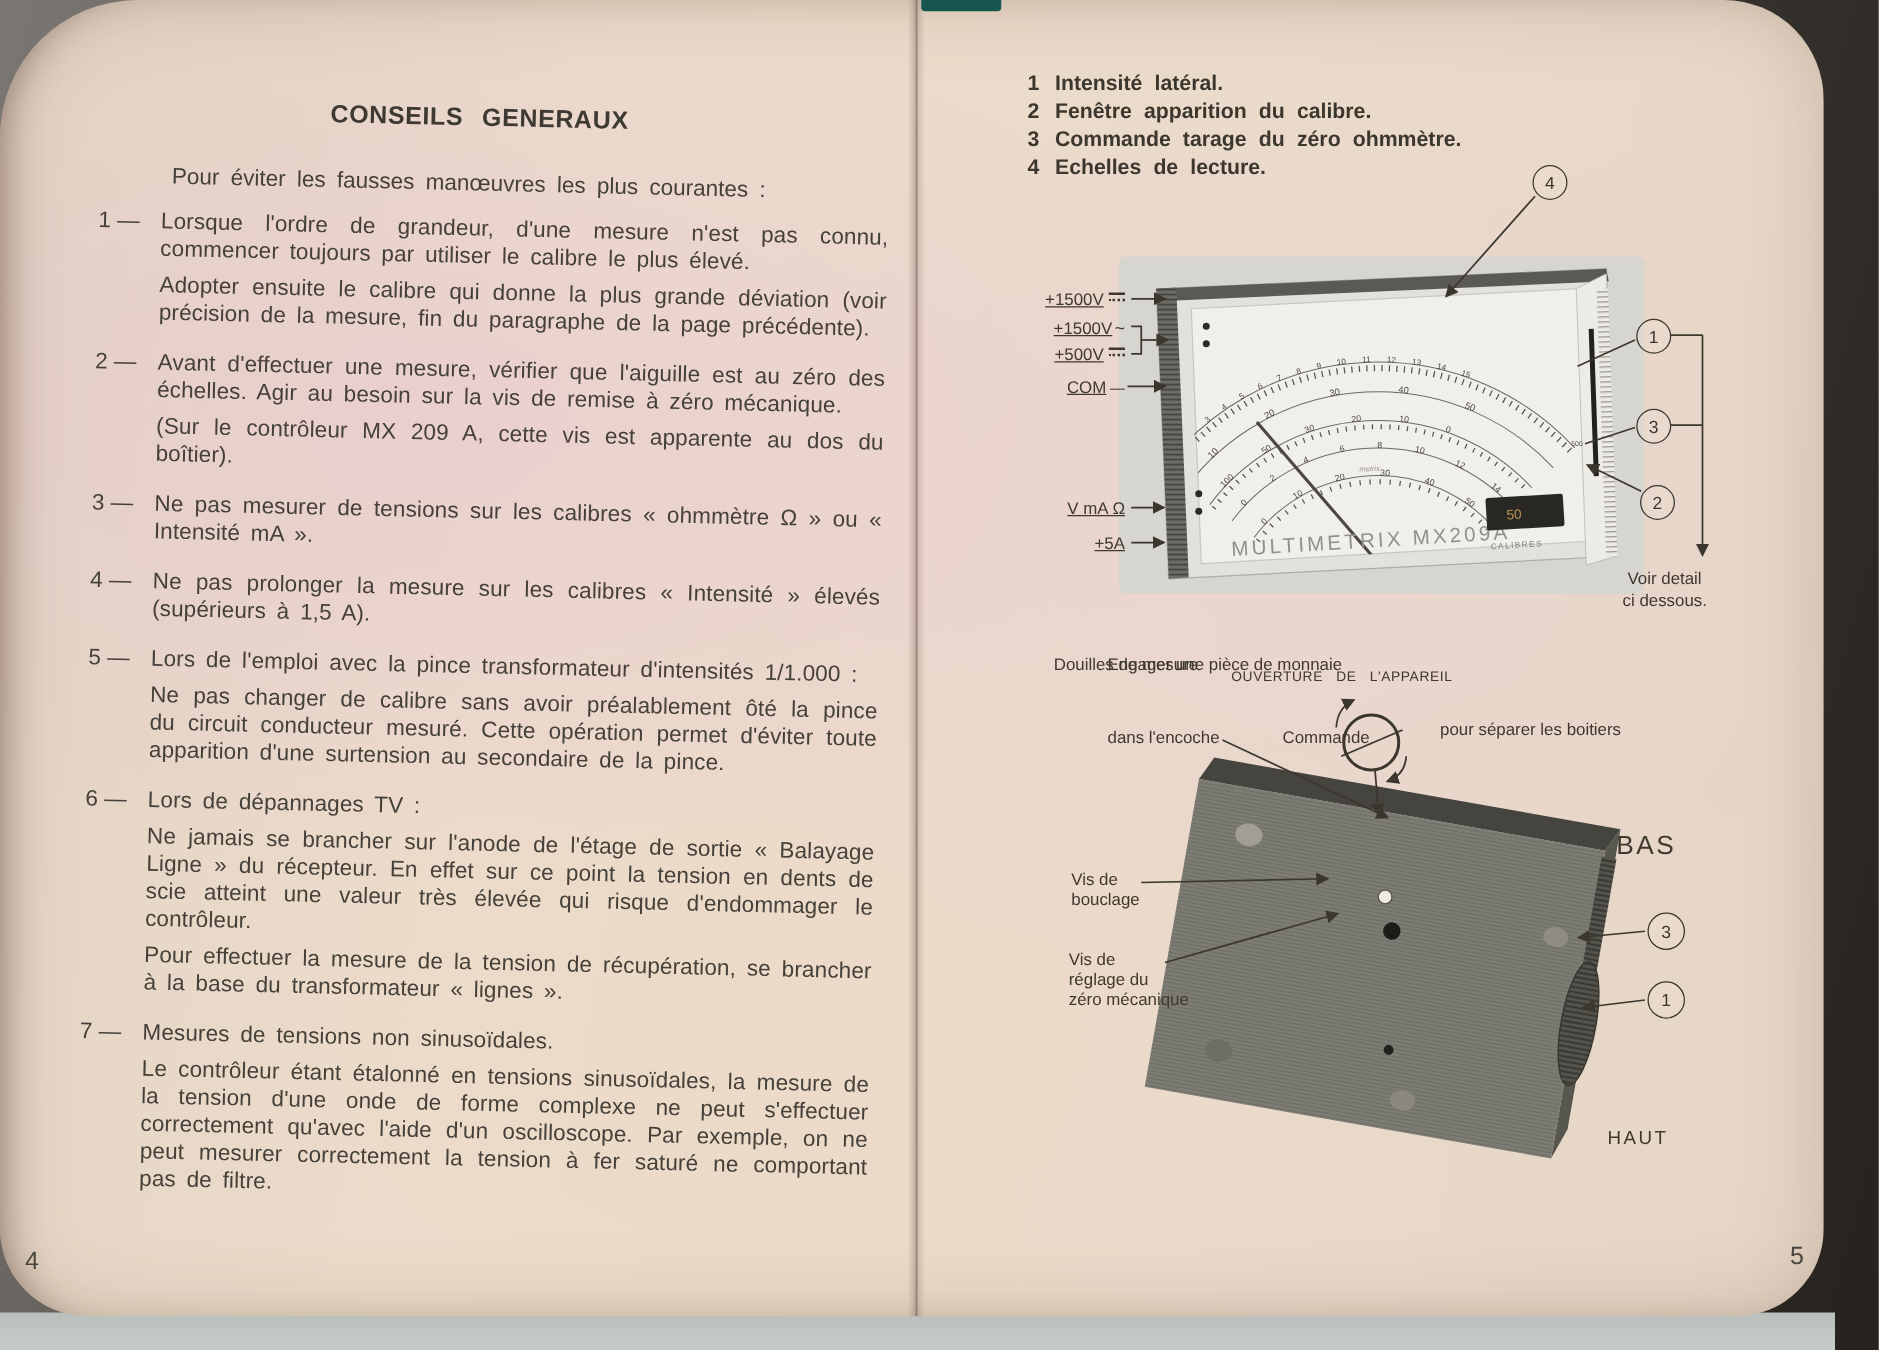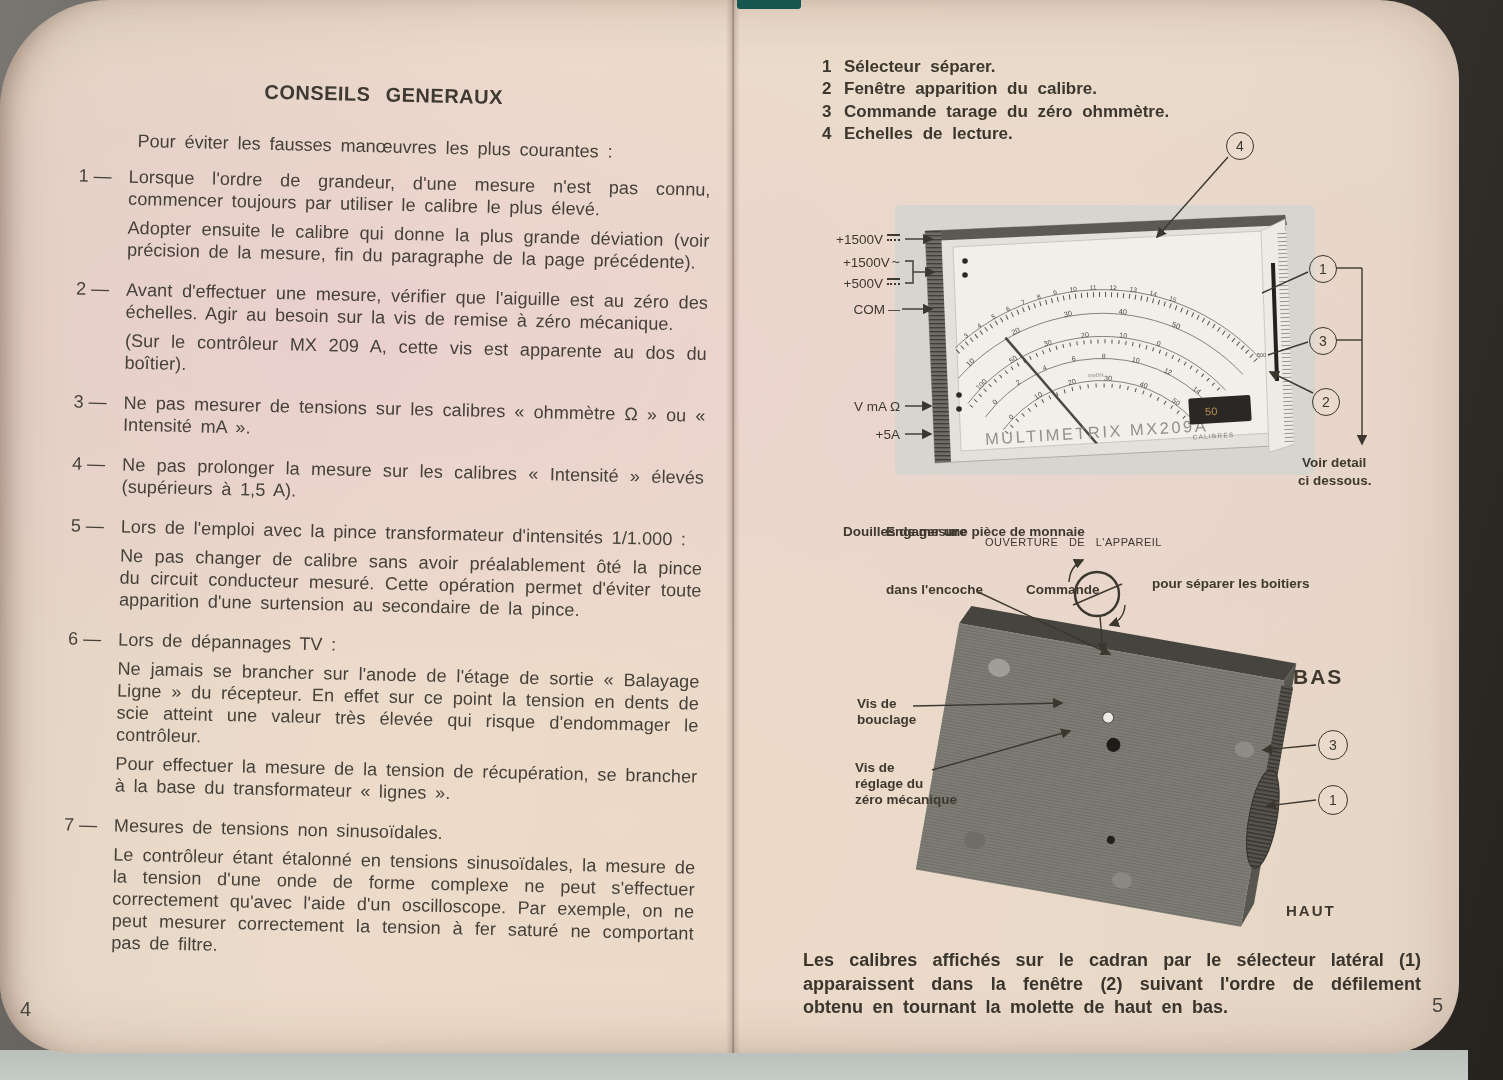--- a/index.html
+++ b/index.html
@@ -31,27 +31,27 @@
   .advice{display:flex;margin-top:11px;font-size:18px;line-height:22px;}
   .advice .marker{flex:0 0 76px;padding-left:26px;box-sizing:border-box;white-space:nowrap;}
   .advice .body{flex:1;}
   .advice .body p{margin:0 0 7px 0;text-align:justify;word-spacing:3.5px;letter-spacing:.1px;}
   .pagenum-left{position:absolute;left:20px;top:998px;font-size:20px;color:#4a463f;}
   .legend{position:absolute;left:822px;top:56px;font-size:17px;font-weight:bold;color:#3c372e;line-height:22.4px;word-spacing:5px;}
   .legend-row{display:flex;}
   .legend-num{width:22px;flex:0 0 22px;}
   .callout{position:absolute;width:26px;height:26px;border:1.6px solid #3b372e;border-radius:50%;
     display:flex;align-items:center;justify-content:center;font-size:14px;color:#3b372e;background:rgba(240,228,216,.25);}
-  .jack{position:absolute;left:776px;width:124px;text-align:right;font-size:13.5px;white-space:nowrap;color:#3f382e;}
+  .jack{position:absolute;left:776px;width:124px;text-align:right;font-size:13.5px;white-space:nowrap;color:#3f382e;text-decoration:underline;}
   .sym{display:inline-block;vertical-align:baseline;}
   .sym-dc{width:13px;height:8px;margin-left:4px;position:relative;border-top:2px solid #3f382e;}
   .sym-dc::after{content:"";position:absolute;left:0;top:3px;width:13px;border-bottom:2px dotted #3f382e;}
   .sym-ac::before{content:"~";margin-left:2px;font-size:14px;}
   .sym-dash::before{content:"\2014";margin-left:3px;font-size:12px;}
-  .note{position:absolute;font-size:13.5px;color:#3f382e;white-space:nowrap;font-weight:bold;}
+  .note{position:absolute;font-size:13.5px;color:#3f382e;white-space:nowrap;}
   .opening-title{position:absolute;left:985px;top:536px;font-size:11px;letter-spacing:.5px;word-spacing:7px;color:#3d372d;}
   .bottom-par{position:absolute;left:803px;top:949px;width:618px;font-size:18px;font-weight:bold;line-height:23.5px;
     text-align:justify;word-spacing:4.5px;color:#3a352c;}
   .pagenum-right{position:absolute;left:1432px;top:994px;font-size:20px;color:#4a463f;}
   .fig{position:absolute;}
   .overlay{position:absolute;left:740px;top:0;width:763px;height:1080px;pointer-events:none;}
 </style>
 </head>
 <body>
 
@@ -111,21 +111,21 @@
           <p>Mesures de tensions non sinusoïdales.</p>
       <p>Le contrôleur étant étalonné en tensions sinusoïdales, la mesure de la tension d'une onde de forme complexe ne peut s'effectuer correctement qu'avec l'aide d'un oscilloscope. Par exemple, on ne peut mesurer correctement la tension à fer saturé ne comportant pas de filtre.</p>
         </div>
     </div>
   </div>
   <div class="pagenum-left">4</div>
 
   <div class="legend">
     <div class="legend-row">
       <span class="legend-num">1</span>
-      <span>Sélecteur séparer.</span>
+      <span>Intensité latéral.</span>
       </div>
     <div class="legend-row">
       <span class="legend-num">2</span>
       <span>Fenêtre apparition du calibre.</span>
       </div>
     <div class="legend-row">
       <span class="legend-num">3</span>
       <span>Commande tarage du zéro ohmmètre.</span>
       </div>
     <div class="legend-row">
@@ -257,21 +257,20 @@
 
   <div class="note" style="left:1293px;top:665px;letter-spacing:2px;font-size:21px;">BAS</div>
   <div class="note" style="left:1286px;top:902px;letter-spacing:2px;font-size:15px;">HAUT</div>
   <div class="callout" style="left:1318px;top:730px;width:28px;height:28px;">
       <span>3</span>
     </div>
   <div class="callout" style="left:1318px;top:785px;width:28px;height:28px;">
       <span>1</span>
     </div>
 
-  <div class="bottom-par">Les calibres affichés sur le cadran par le sélecteur latéral (1) apparaissent dans la fenêtre (2) suivant l'ordre de défilement obtenu en tournant la molette de haut en bas.</div>
   <div class="pagenum-right">5</div>
 
   <svg class="overlay" viewBox="740 0 763 1080">
     <defs>
       <marker id="ah" viewBox="0 0 10 10" refX="8.5" refY="5" markerWidth="7.5" markerHeight="7.5" orient="auto-start-reverse">
         <path d="M0,0 L10,5 L0,10 z" fill="#3b372e"></path>
       </marker>
     </defs>
     <g stroke="#3b372e" stroke-width="1.4" fill="none">
 

